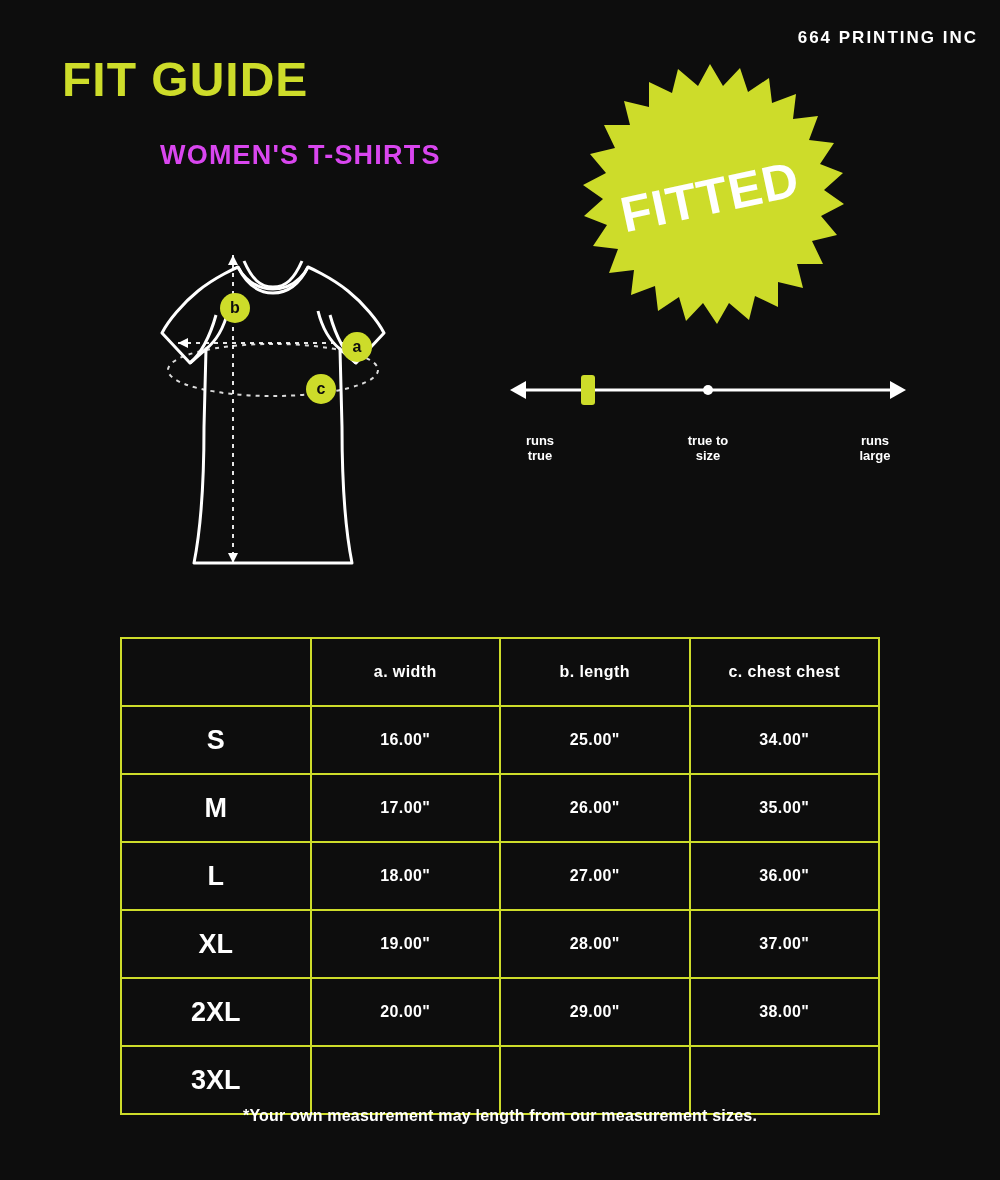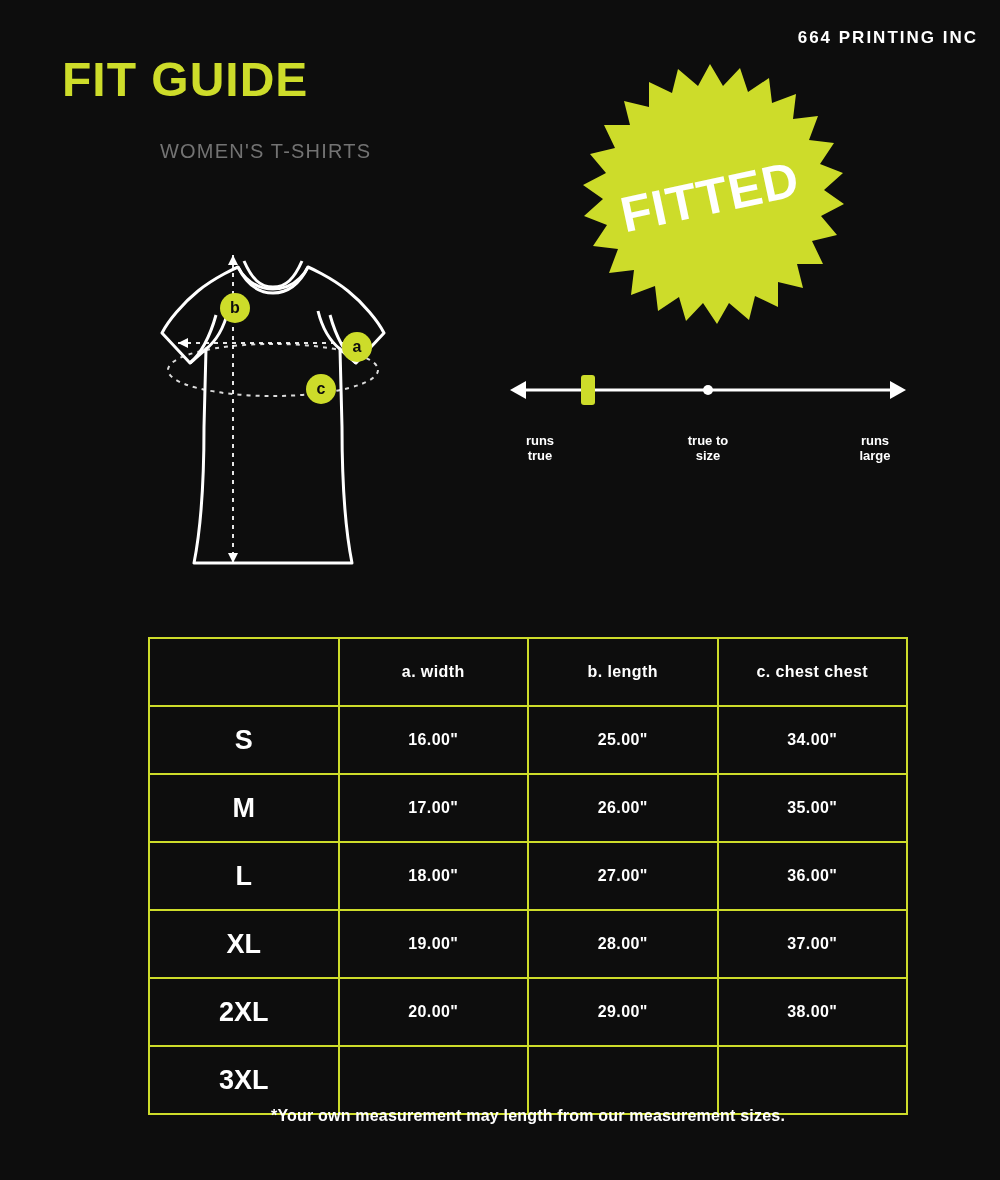--- a/index.html
+++ b/index.html
@@ -32,24 +32,24 @@
     font-weight: bold;
     letter-spacing: 1px;
     color: #cddc2a;
     line-height: 1;
     text-align: right;
   }
   .subtitle {
     position: absolute;
     top: 140px;
     left: 160px;
-    font-size: 20px;
-    font-weight: normal;
+    font-size: 27px;
+    font-weight: bold;
     letter-spacing: 1.2px;
-    color: #737373;
+    color: #d946ef;
   }
 
   
   .shirt-wrap {
     position: absolute;
     left: 120px;
     top: 215px;
     width: 360px;
     height: 380px;
   }
@@ -112,21 +112,21 @@
     color: #ffffff;
     text-align: center;
   }
   .lbl-small  { left: 505px; top: 434px; width: 70px; }
   .lbl-true   { left: 663px; top: 434px; width: 90px; }
   .lbl-large  { left: 838px; top: 434px; width: 74px; }
 
   
   .table-wrap {
     position: absolute;
-    left: 148px;
+    left: 120px;
     top: 637px;
     width: 760px;
   }
   table.size-table {
     border-collapse: collapse;
     width: 100%;
     table-layout: fixed;
   }
   table.size-table th,
   table.size-table td {

